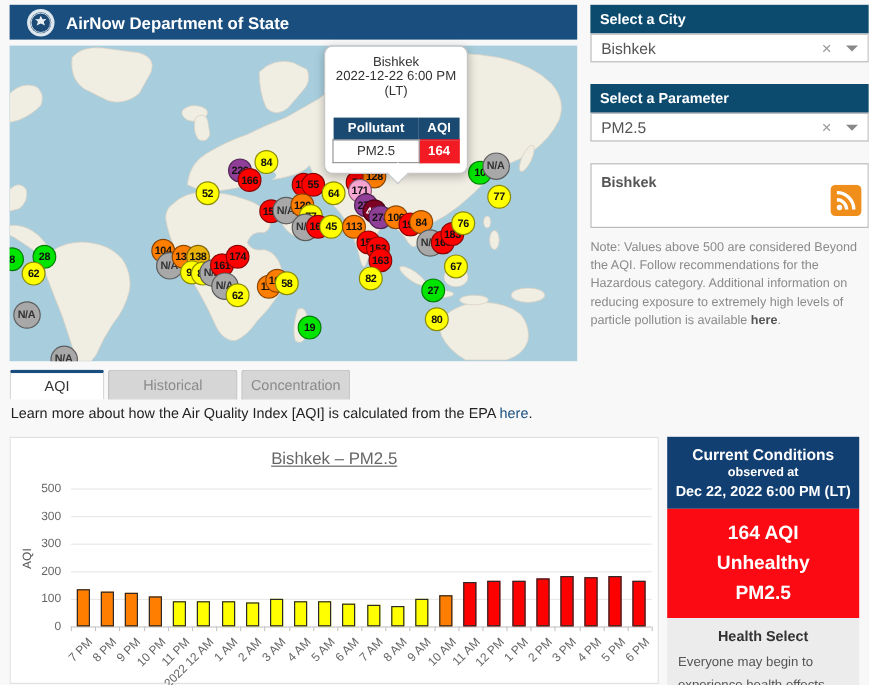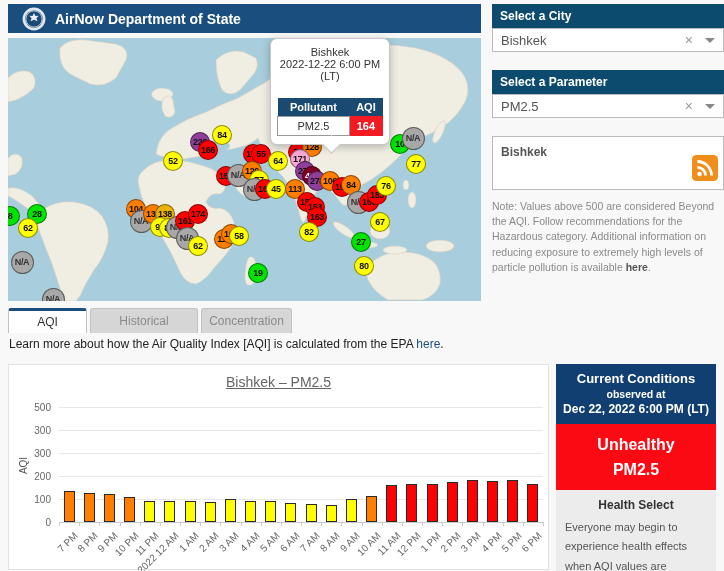--- a/index.html
+++ b/index.html
@@ -301,20 +301,21 @@
       <div class="xlabel" style="left: 526.917px; top: 165px;">6 PM</div>
     </div>
 
   <div class="cc-panel">
     <div class="cc-header">
       <div class="cc-title">Current Conditions</div>
       <div class="cc-sub">observed at</div>
       <div class="cc-date">Dec 22, 2022 6:00 PM (LT)</div>
     </div>
     <div class="cc-aqi">
+      <div>164 AQI</div>
       <div>Unhealthy</div>
       <div>PM2.5</div>
     </div>
     <div class="cc-health">
       <div class="cc-health-title">Health Select</div>
       <p>Everyone may begin to experience health effects when AQI values are between 151 and 200. Members of sensitive groups may experience more serious health effects.</p>
     </div>
   </div>
 
   <div class="sidebar">

